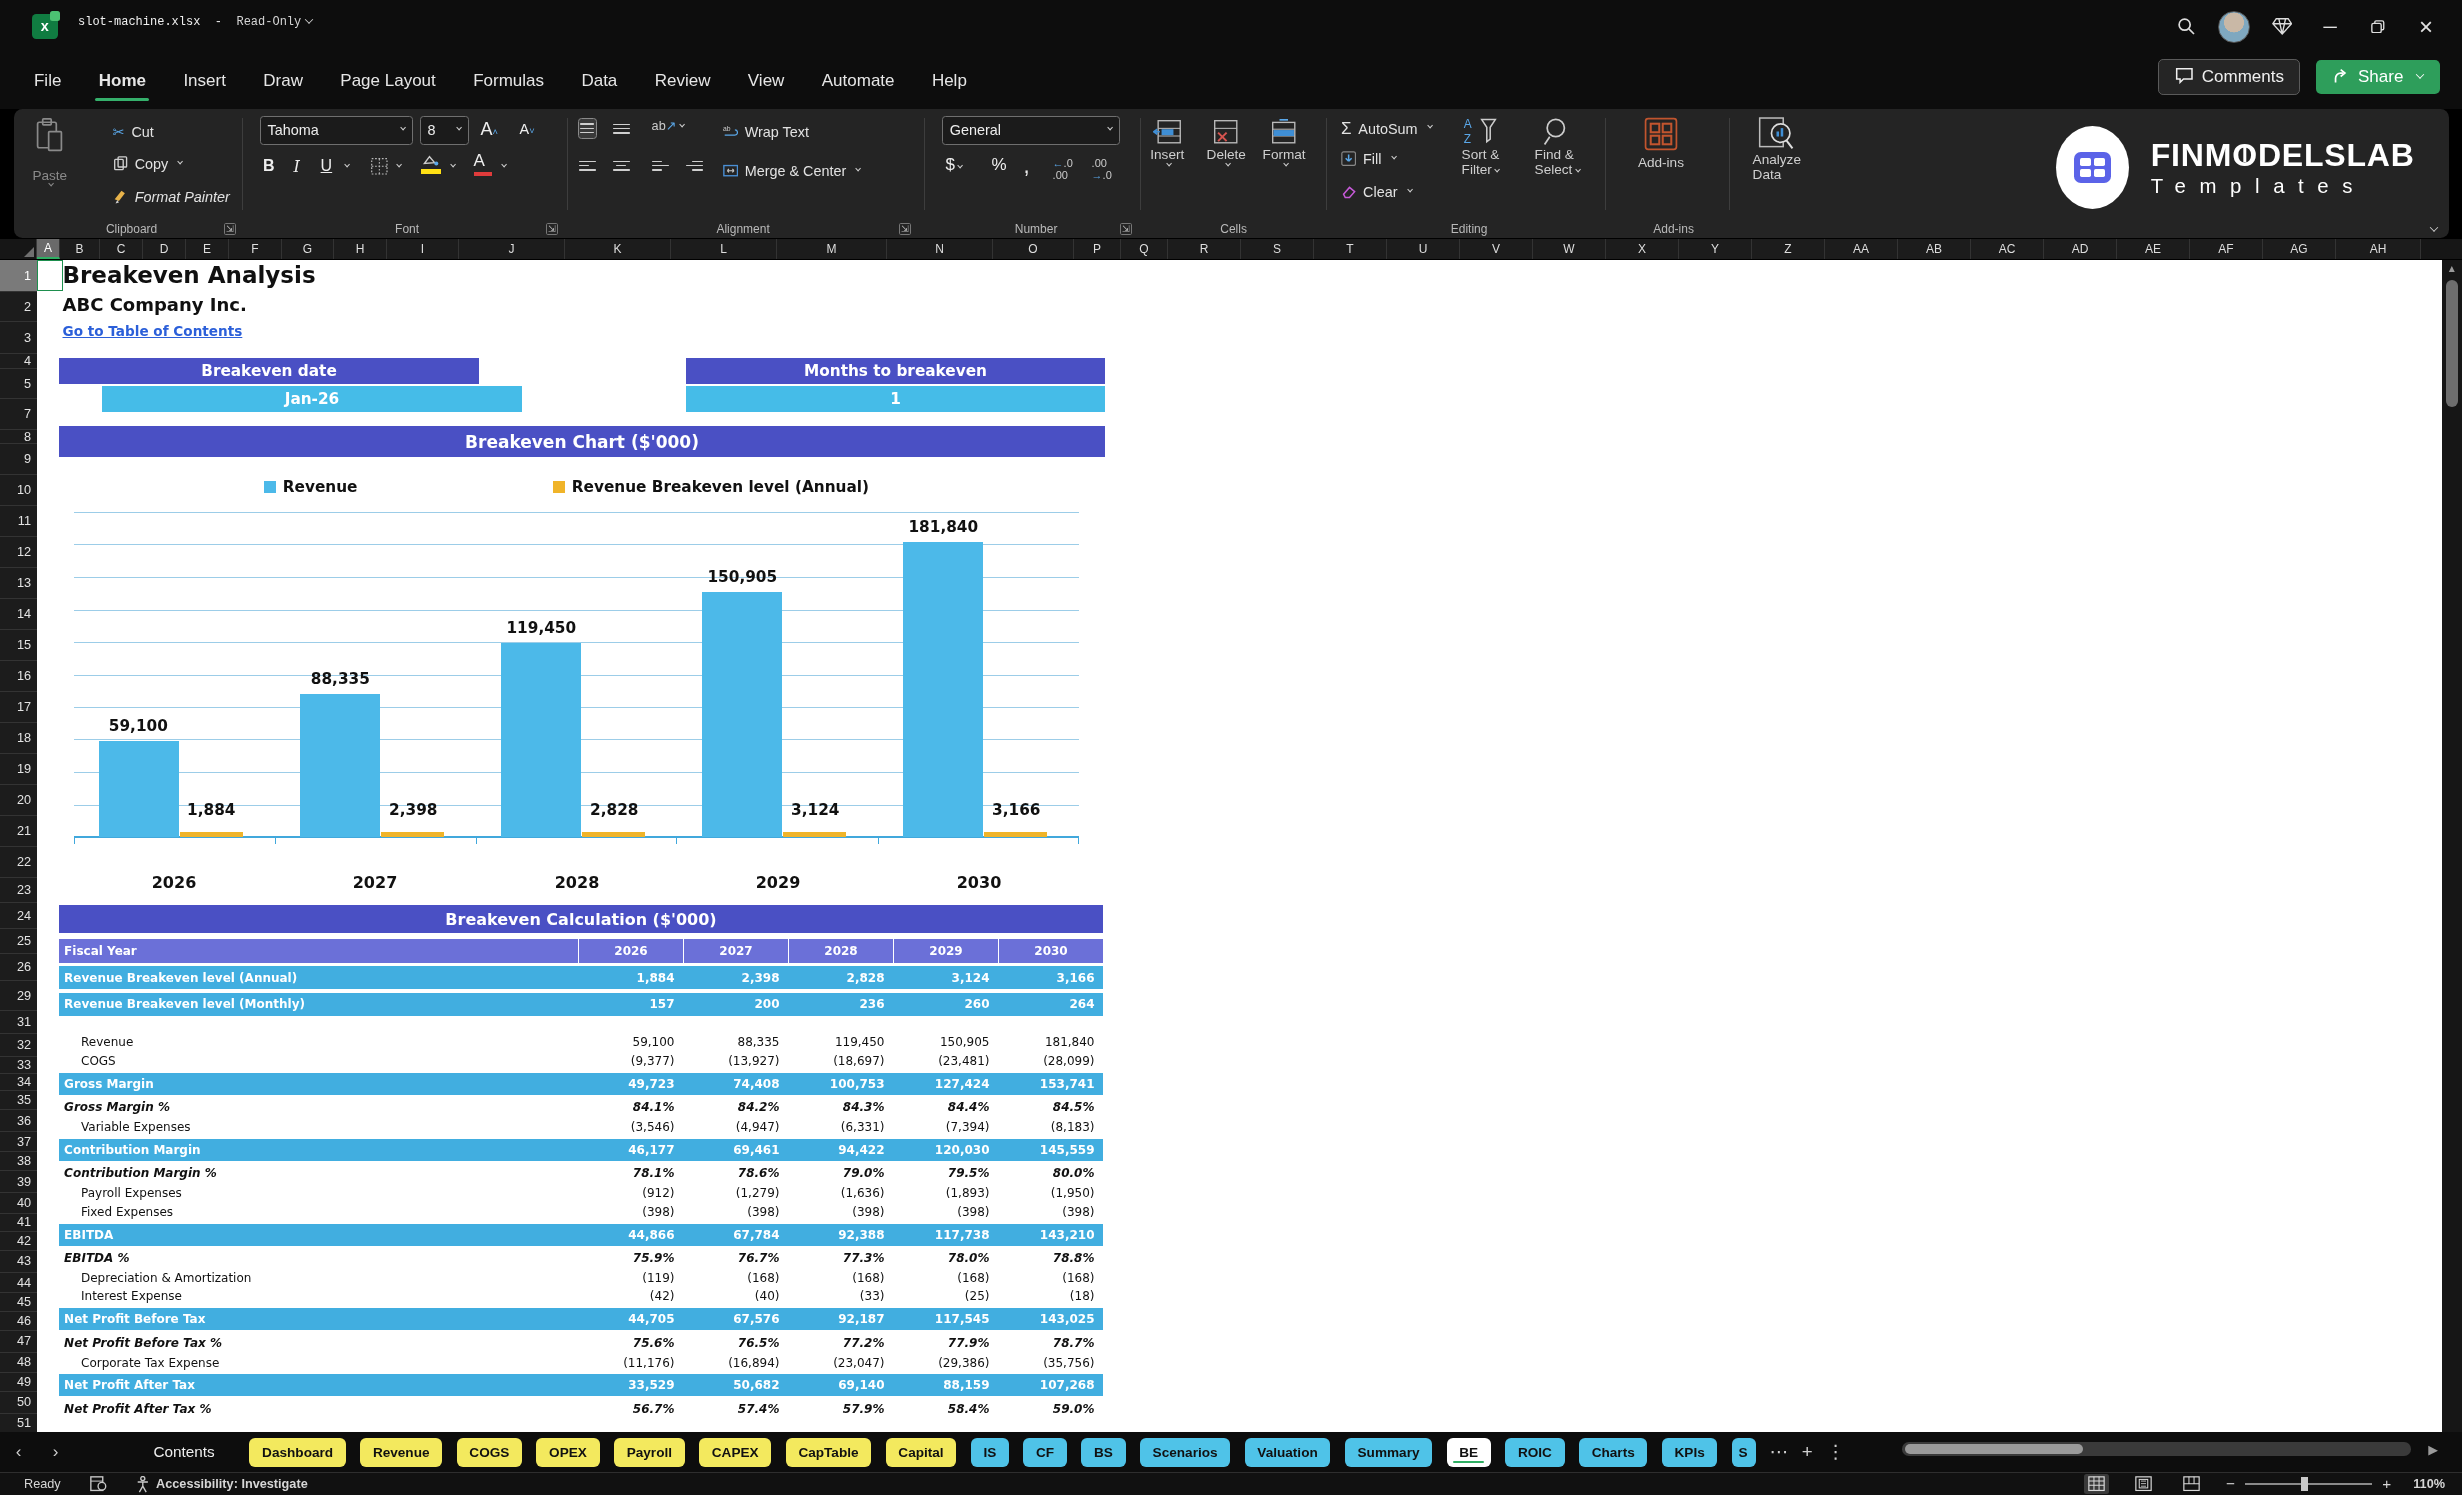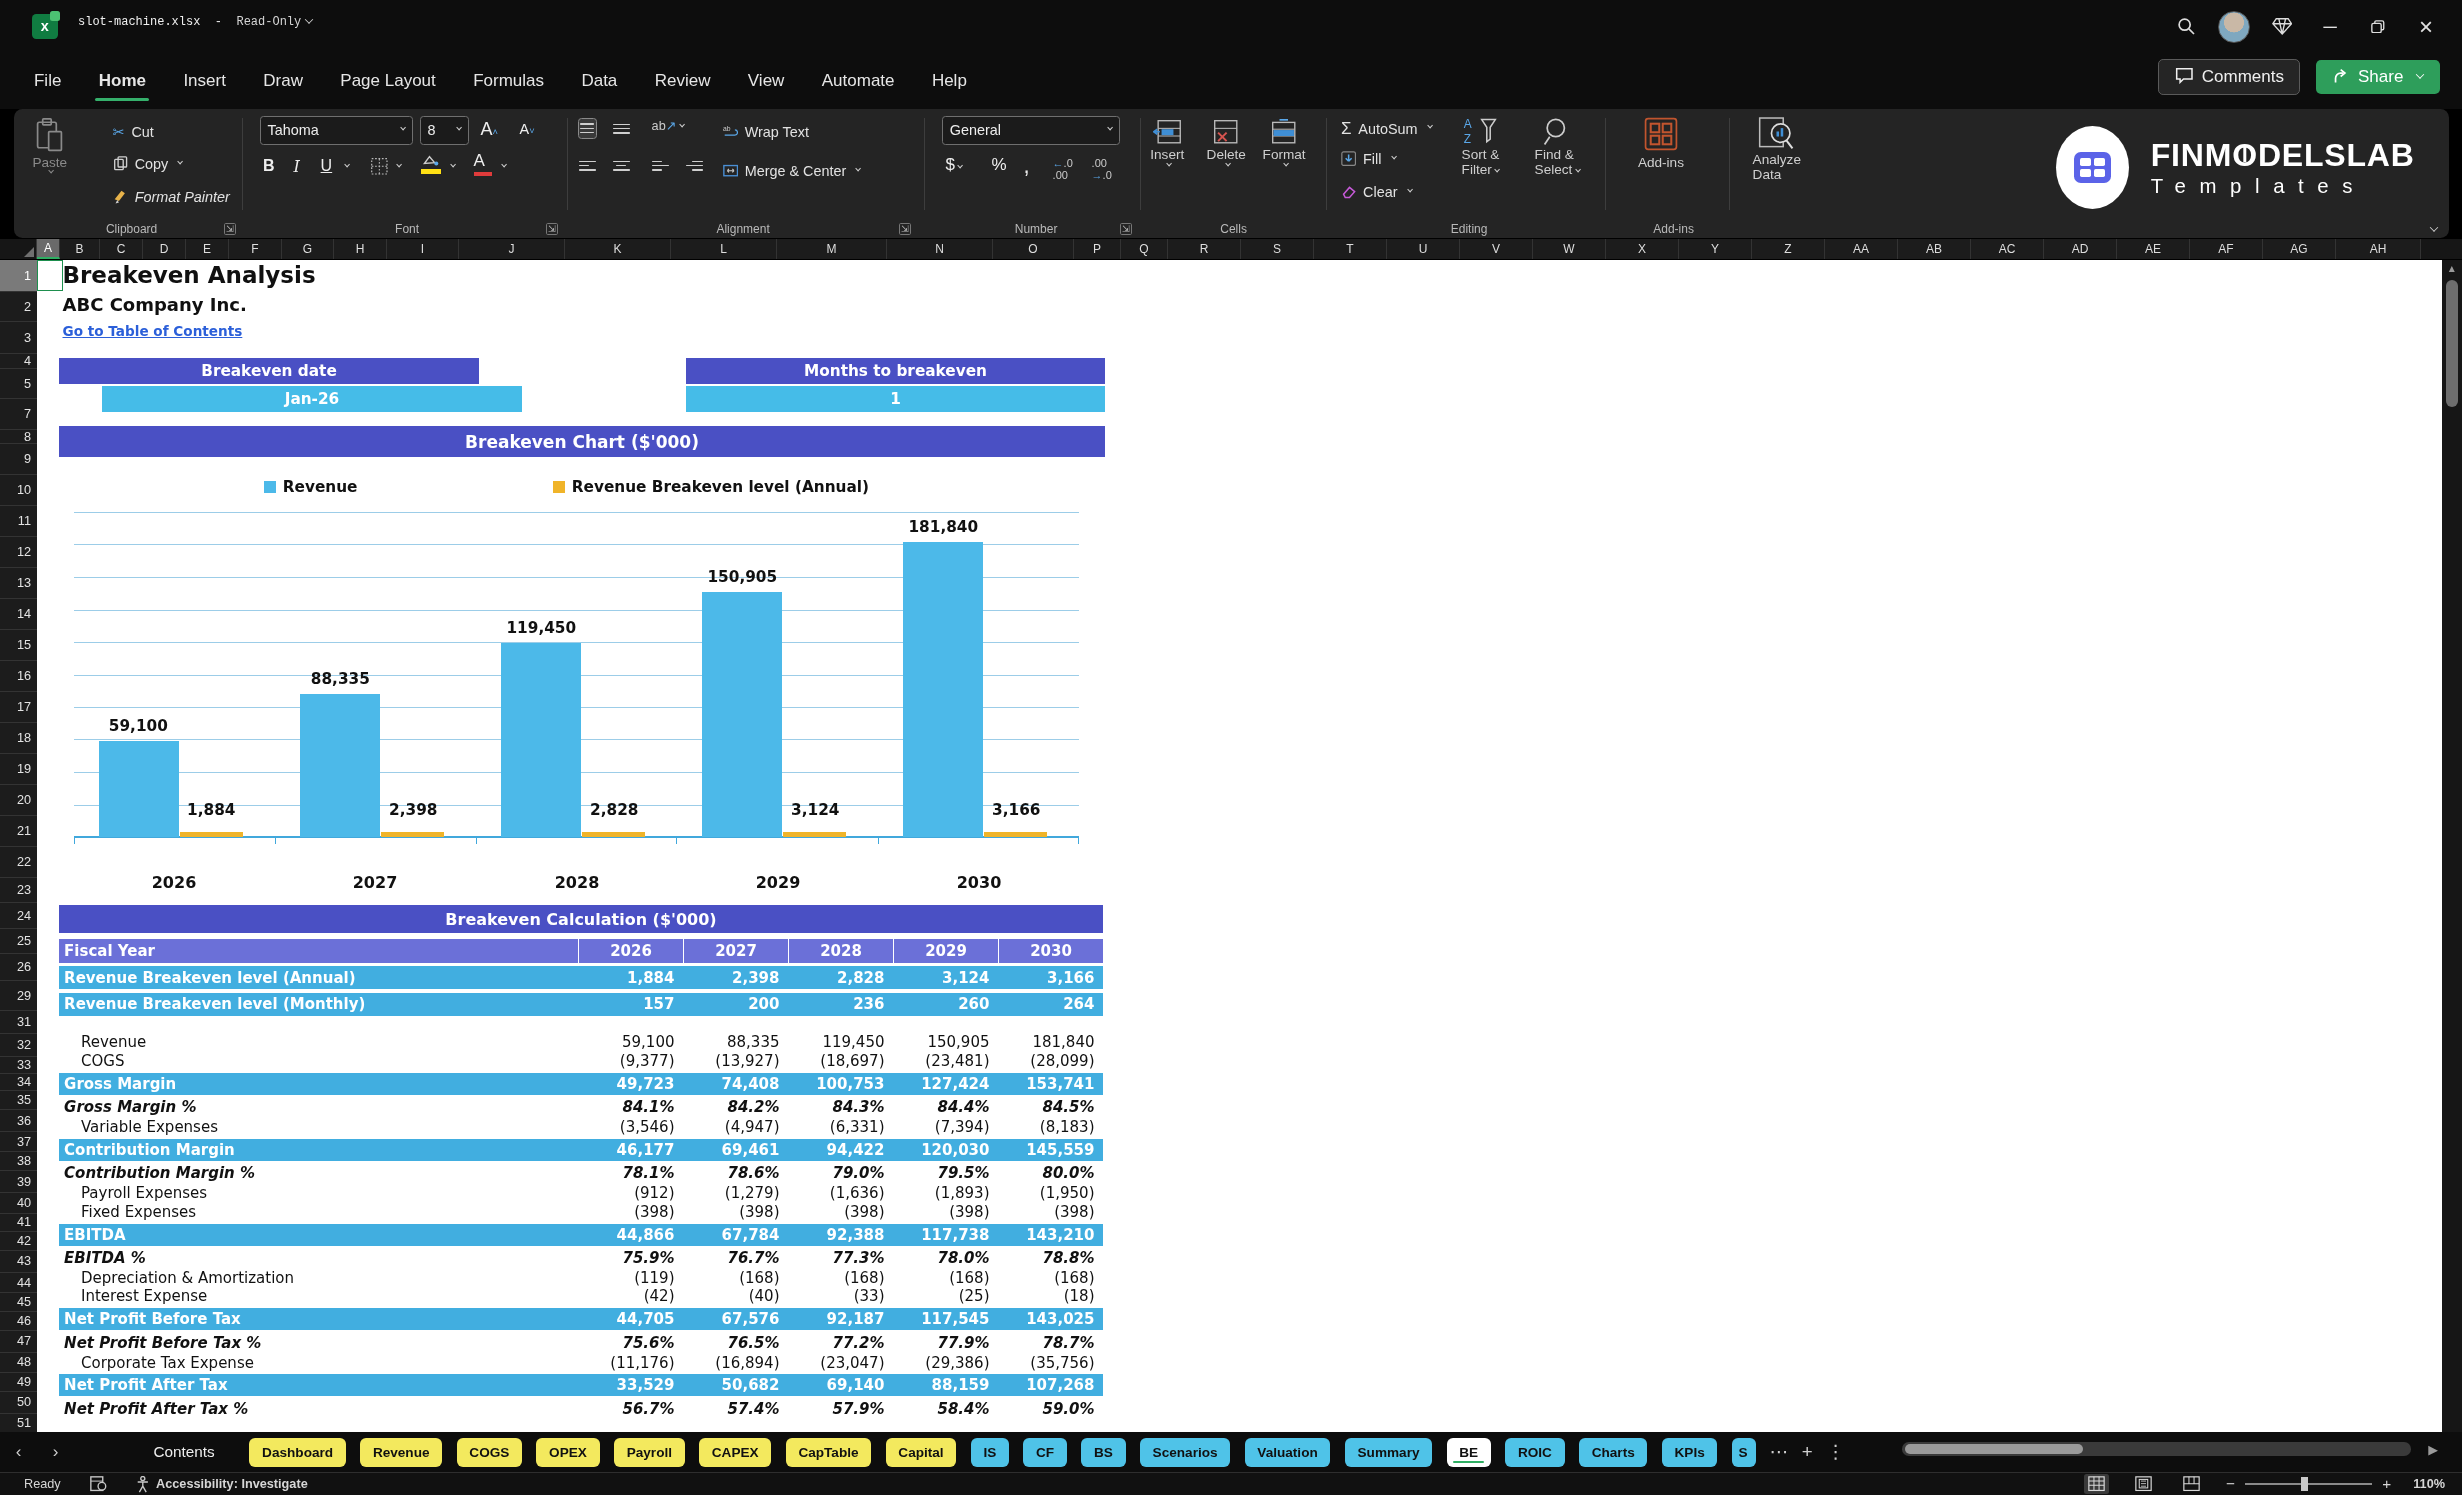--- a/index.html
+++ b/index.html
@@ -86,21 +86,21 @@
   .tick{position:absolute;bottom:-6.8px;width:0.8px;height:6px;background:#41a8dc;}
   .bar{position:absolute;bottom:0;}
   .bar.rev{background:#4cb9e9;}
   .bar.bep{background:#f0b429;}
   .dlabel{position:absolute;font-size:15.3px;font-weight:bold;color:#111;transform:translateX(-50%);white-space:nowrap;}
   .xlabel{position:absolute;top:414px;font-size:16px;font-weight:bold;color:#111;transform:translateX(-50%);}
 
   
   #calc{position:absolute;left:22px;top:645px;width:1044px;}
   #calc-banner{height:28px;background:#4a50c4;color:#fff;font-weight:bold;font-size:16px;display:flex;align-items:center;justify-content:center;}
-  .trow{display:flex;align-items:center;font-size:15px;color:#111;}
+  .trow{display:flex;align-items:center;font-size:12px;color:#111;}
   .trow .lbl{flex:1;padding-left:5.1px;}
   .trow .val{width:105px;text-align:right;padding-right:8.5px;}
   .trow.fiscal{background:#6b70d8;color:#fff;font-weight:bold;height:24px;margin-top:6px;}
   .trow.fiscal .val{text-align:center;border-left:1.7px solid #fff;height:100%;display:flex;align-items:center;justify-content:center;padding-right:0;}
   .trow.band{background:#41aee0;color:#fff;font-weight:bold;height:23px;margin-top:3.4px;}
   .trow.subtotal{background:#41aee0;color:#fff;font-weight:bold;height:22px;margin:2.5px 0;}
   .trow.pct{font-weight:bold;font-style:italic;height:20.4px;}
   .trow.normal{height:18.7px;}
   .trow.normal .lbl{padding-left:22px;font-weight:normal;}
   .trow.normal .val{font-weight:normal;}
@@ -207,21 +207,21 @@
 
   <div id="ribbon">
 
     <div class="rgroup" style="left:12px;width:212px;">
       <div class="rbtn-big" style="position:absolute;left:6.8px;top:8.5px;color:#8a8a8a;">
         <svg width="29" height="34" viewBox="0 0 34 40">
             <rect x="3" y="5" width="22" height="30" rx="2" fill="none" stroke="#8a8a8a" stroke-width="2"></rect>
             <rect x="9" y="1" width="10" height="7" rx="1" fill="none" stroke="#8a8a8a" stroke-width="2"></rect>
             <rect x="16" y="16" width="15" height="22" rx="1" fill="#242424" stroke="#8a8a8a" stroke-width="2"></rect>
           </svg>
-        <span style="margin-top:3px;">Paste</span>
+        <span style="margin-top:16px;">Paste</span>
         <span class="chev s" style="border-color:#8a8a8a;margin-top:1.7px;"></span>
       </div>
       <div class="rbtn-small" style="position:absolute;left:87px;top:10.2px;">
         <span style="color:#5aa7e8;">✂</span>
           <span>Cut</span>
       </div>
       <div class="rbtn-small" style="position:absolute;left:87px;top:42px;">
         <svg class="icon-16" viewBox="0 0 18 18">
             <rect x="2" y="4" width="10" height="12" rx="1" fill="none" stroke="#cfcfcf" stroke-width="1.6"></rect>
             <rect x="6" y="1" width="10" height="12" rx="1" fill="none" stroke="#cfcfcf" stroke-width="1.6"></rect>

